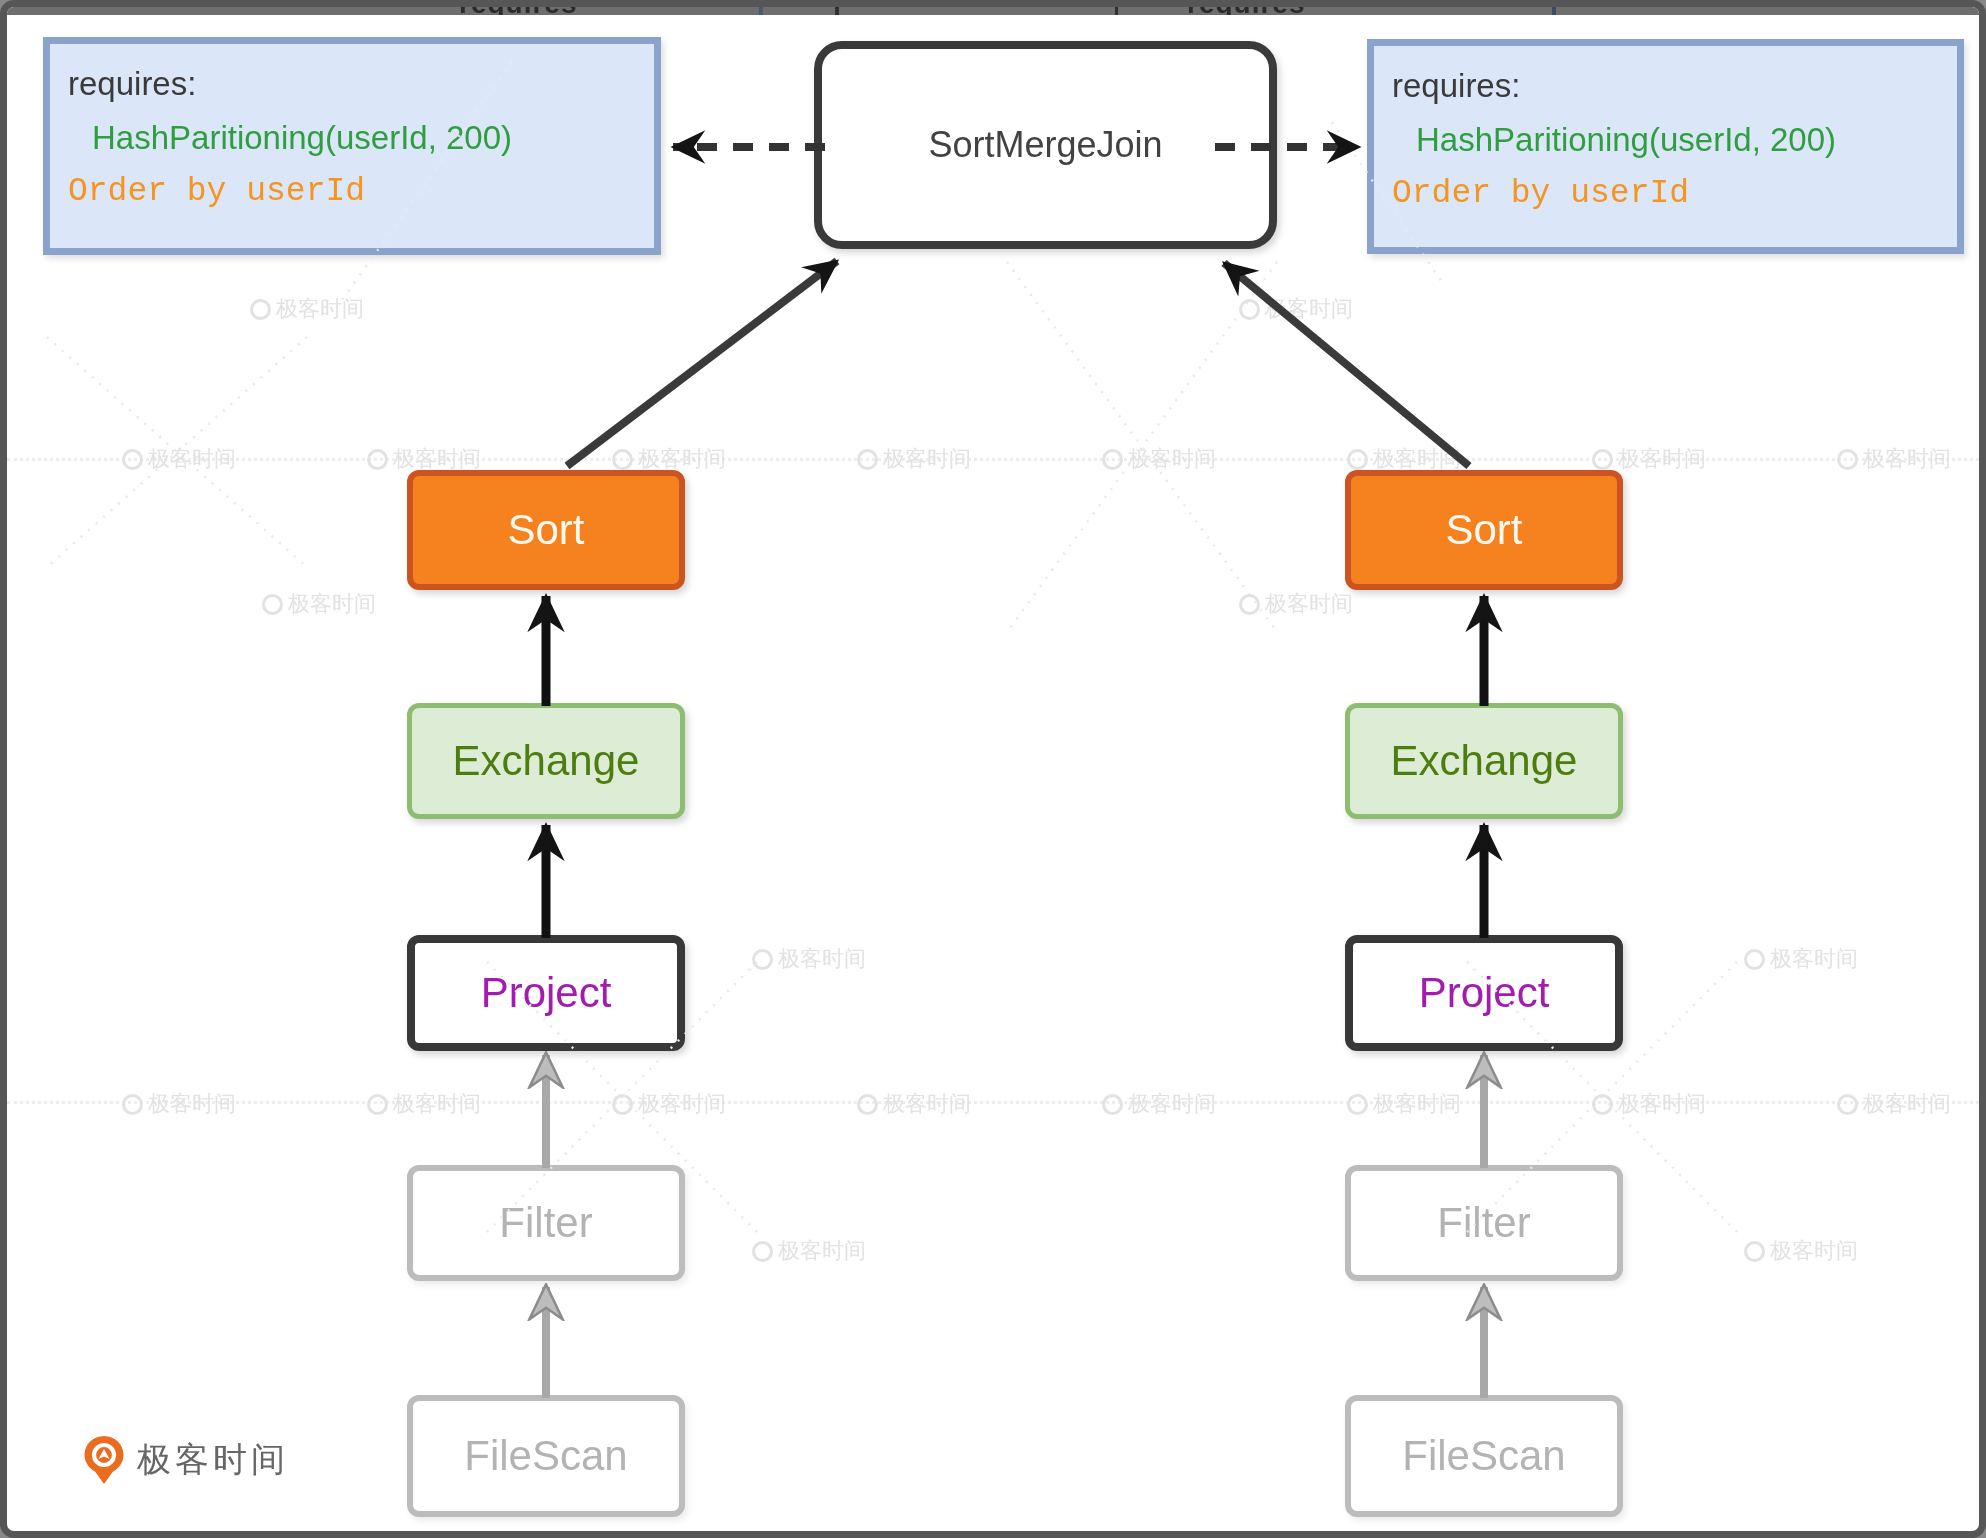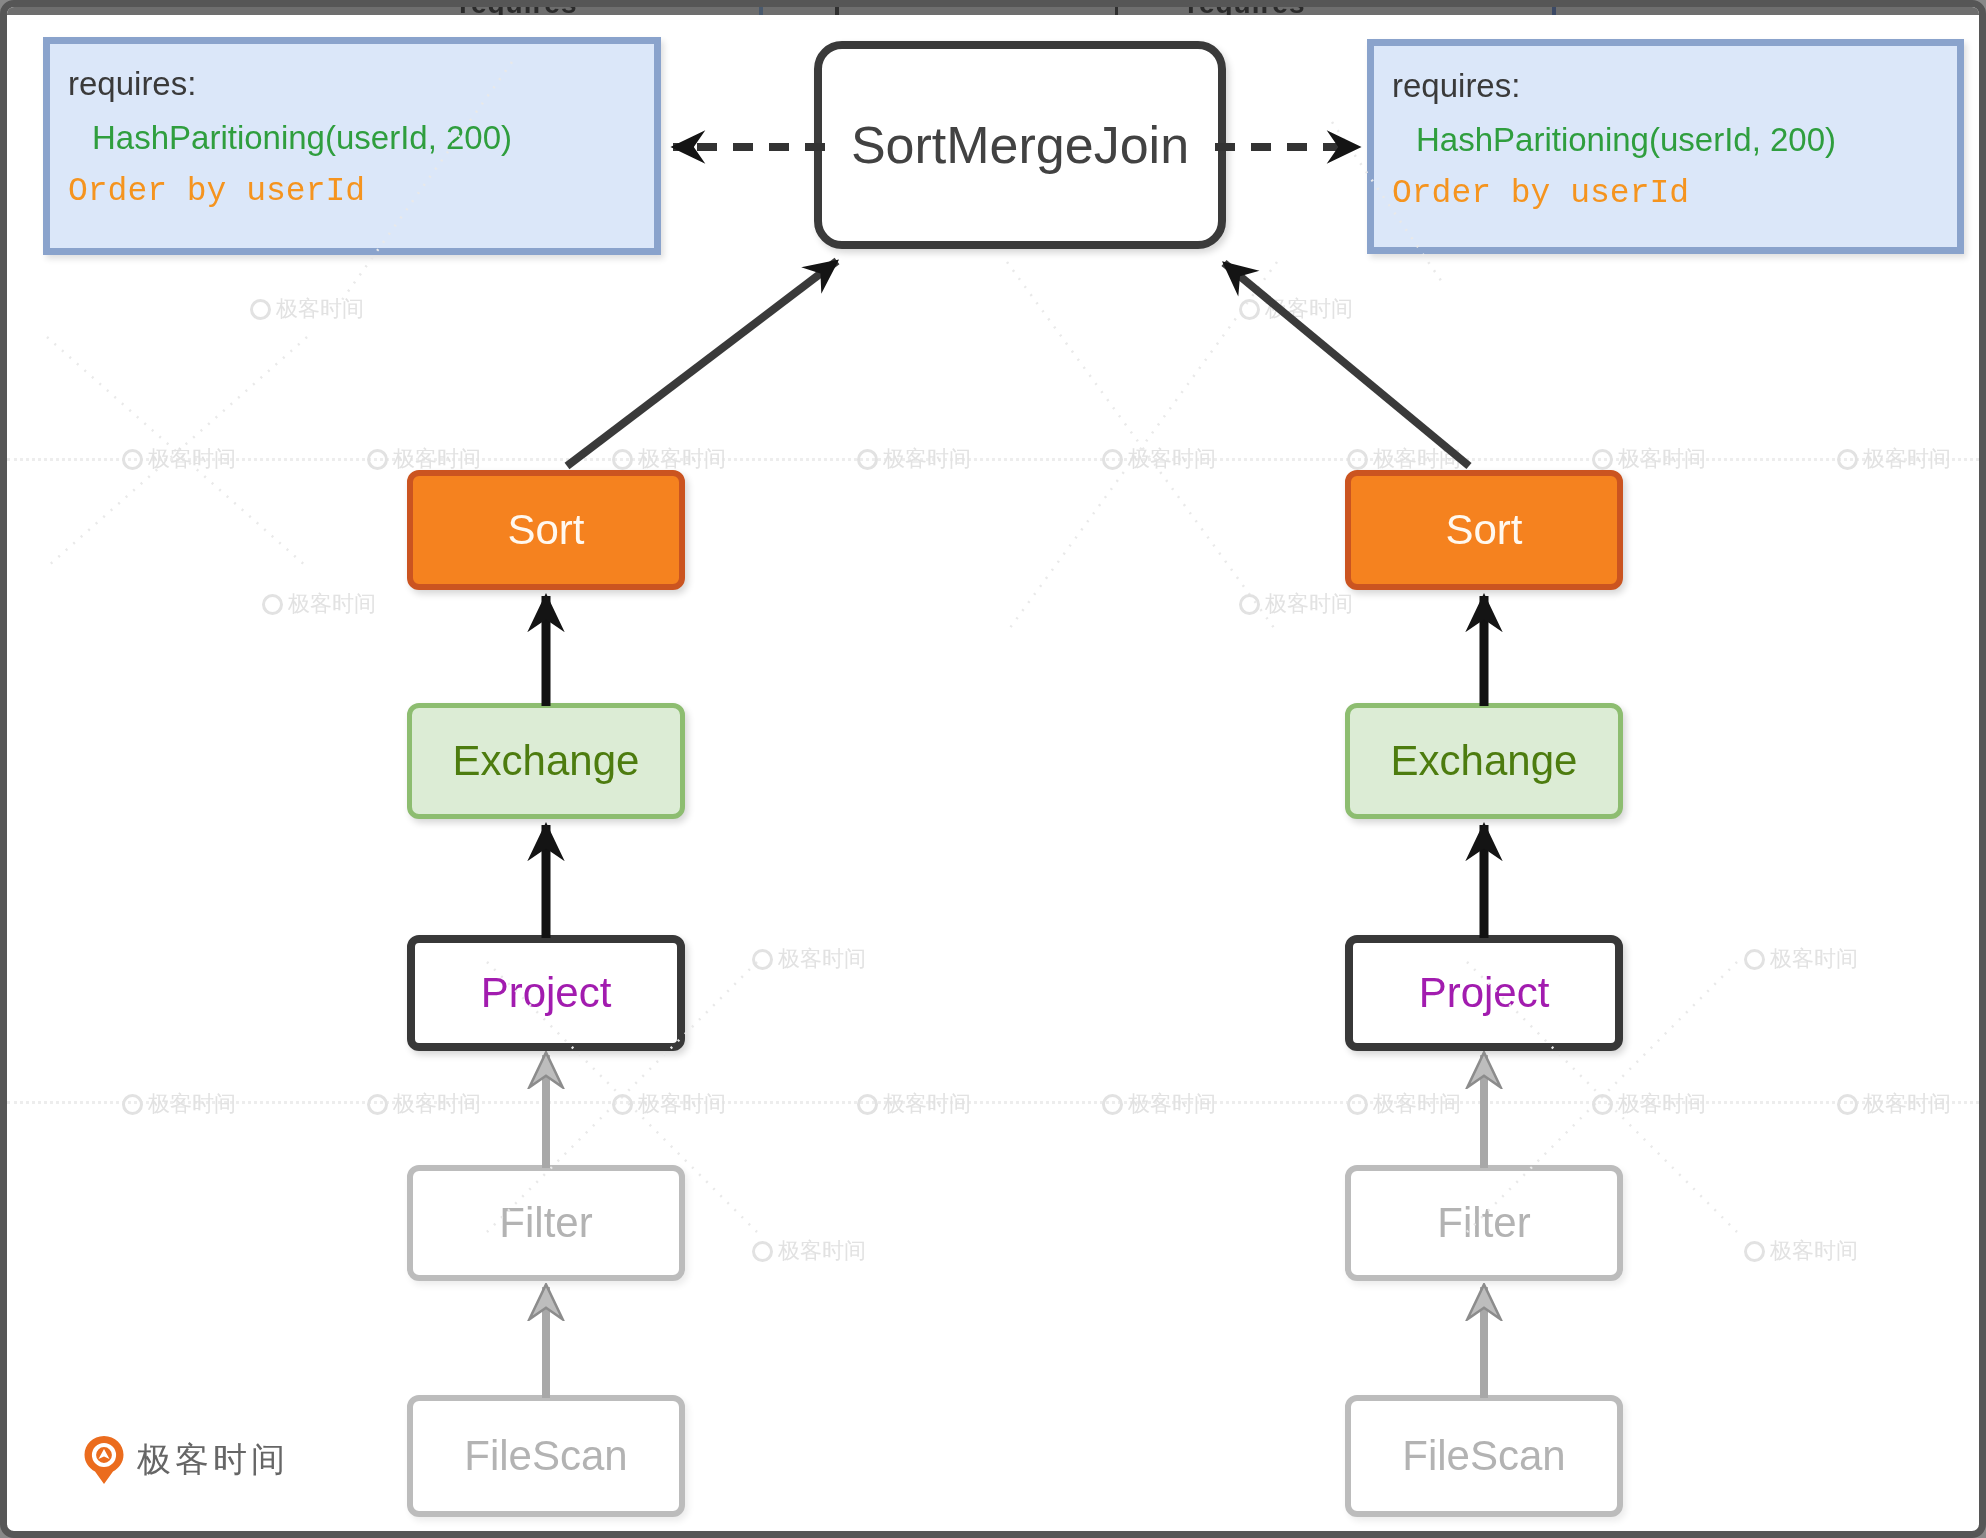--- a/index.html
+++ b/index.html
@@ -26,21 +26,21 @@
   .req-box .ln{font-size:33px;line-height:54px;white-space:nowrap;}
   .ln-title{color:#3a3a3a;}
   .ln-partition{color:var(--green-text);margin-left:24px;}
   .ln-order{color:var(--orange-text);font-family:Liberation Mono, monospace;}
   
   .node{
     position:absolute;box-sizing:border-box;display:flex;align-items:center;justify-content:center;
     background:#fff;border-radius:12px;font-size:42px;z-index:4;
     box-shadow:3px 4px 7px rgba(0,0,0,0.16);
   }
-  .node-join{left:807px;top:34px;width:412px;height:208px;border:8px solid #3a3a3a;border-radius:28px;font-size:52px;color:#424242;}
+  .node-join{left:807px;top:34px;width:463px;height:208px;border:8px solid #3a3a3a;border-radius:28px;font-size:36px;color:#424242;}
   .node-sort{background:var(--sort-fill);border:6px solid var(--sort-border);color:#fff8ef;}
   .node-exchange{background:var(--exchange-fill);border:5px solid var(--exchange-border);color:#4d7c0f;}
   .node-project{border:8px solid var(--active-border);color:#a21caf;}
   .node-inactive{border:6px solid var(--inactive-border);color:#b3b3b3;box-shadow:3px 4px 7px rgba(0,0,0,0.08);}
   .colL{left:400px;width:278px;}
   .colR{left:1338px;width:278px;}
   .row-sort{top:463px;height:120px;}
   .row-exchange{top:696px;height:116px;}
   .row-project{top:928px;height:116px;}
   .row-filter{top:1158px;height:116px;}

